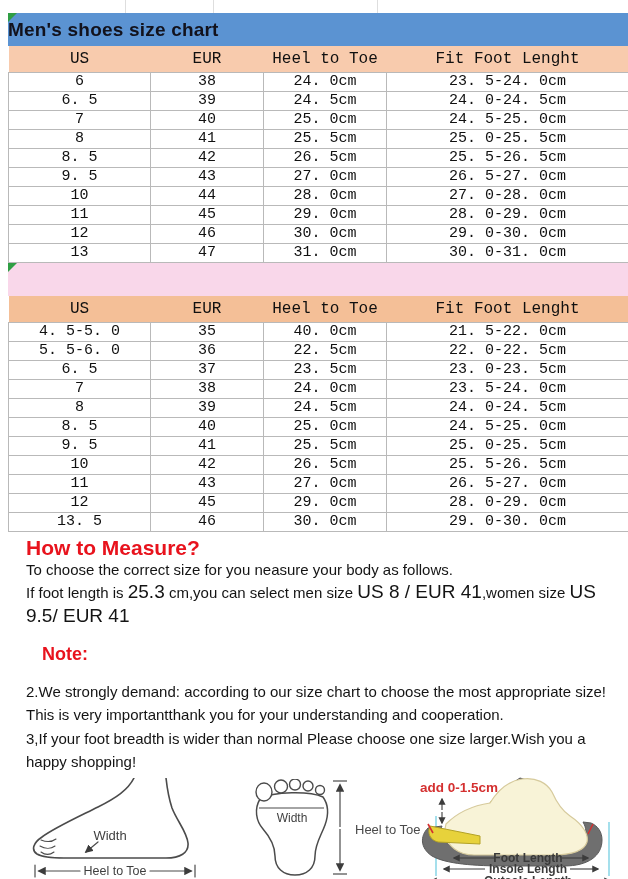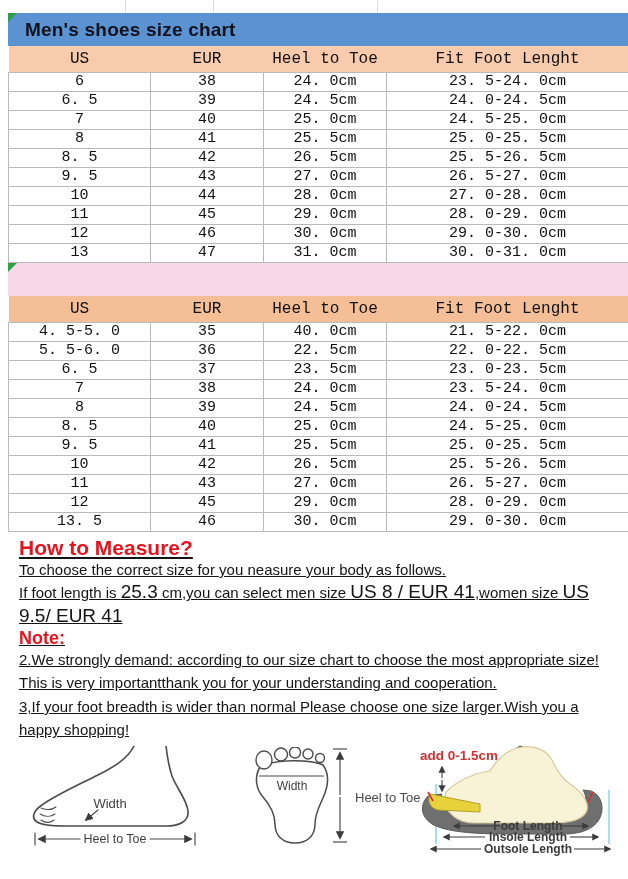--- a/index.html
+++ b/index.html
@@ -8,42 +8,42 @@
     font-family:"Liberation Sans", sans-serif;color:#141414;
   }
   
   .top-strip{height:13px;margin-left:8px;position:relative;background:#fff;}
   .top-strip .gv{position:absolute;top:0;width:1px;height:13px;background:#dedede;}
 
   
   .band{margin-left:8px;height:33px;position:relative;display:flex;align-items:center;}
   .band.mens{background:var(--blue,#5b93d2);}
   .band.womens{background:var(--pink,#f9d7ea);}
-  .band .title{font-size:19px;font-weight:bold;color:#12121c;padding-left:17px;white-space:pre;letter-spacing:.2px;}
+  .band .title{font-size:19px;font-weight:bold;color:#12121c;white-space:pre;letter-spacing:.2px;}
   .green-tri{position:absolute;top:0;left:0;width:0;height:0;
     border-top:9px solid var(--green,#2f9e44);border-right:9px solid transparent;}
 
   
   table.size{border-collapse:collapse;margin-left:8px;width:620px;table-layout:fixed;
     font-family:"Liberation Mono","DejaVu Sans Mono",monospace;color:#101010;border-radius:22px;}
   table.size th{height:24px;font-weight:normal;font-size:16px;border:none;}
   table.size.mens th{background:var(--peach,#f8cbad);}
   table.size.womens th{background:var(--orange,#f4bf97);}
   table.size td{height:18px;line-height:18px;text-align:center;font-size:15px;
     border:1px solid var(--tborder,#b9b9b9);padding:0;background:#fff;}
   col.c1{width:142px}col.c2{width:113px}col.c3{width:123px}col.c4{width:242px}
 
   
-  .measure{padding:4px 6px 0 19px;text-decoration:underline;}
+  .measure{padding:4px 6px 0 26px;}
   .h2{font-size:21px;line-height:24px;margin:0;color:var(--red,#e8131d);font-weight:600;}
   .h2 .qm{font-weight:800;}
   .intro{font-size:15px;line-height:20px;margin:0;}
   .sizing{font-size:15px;line-height:23px;margin:0;}
   .sizing .big{font-size:19px;}
-  .note-label{font-size:18px;line-height:20px;margin:0;color:var(--red,#e8131d);font-weight:700;}
+  .note-label{font-size:18px;line-height:20px;margin:16px;color:var(--red,#e8131d);font-weight:700;}
   .notes p{font-size:15px;line-height:23.4px;margin:0;}
 
   
   .bottom{position:relative;height:126px;margin-top:2px;}
   .bottom svg{position:absolute;}
   svg text{font-family:"Liberation Sans",sans-serif;}
   .diag-label{position:absolute;font-size:13px;color:#4a4a4a;}
 </style>
 </head>
 <body>

